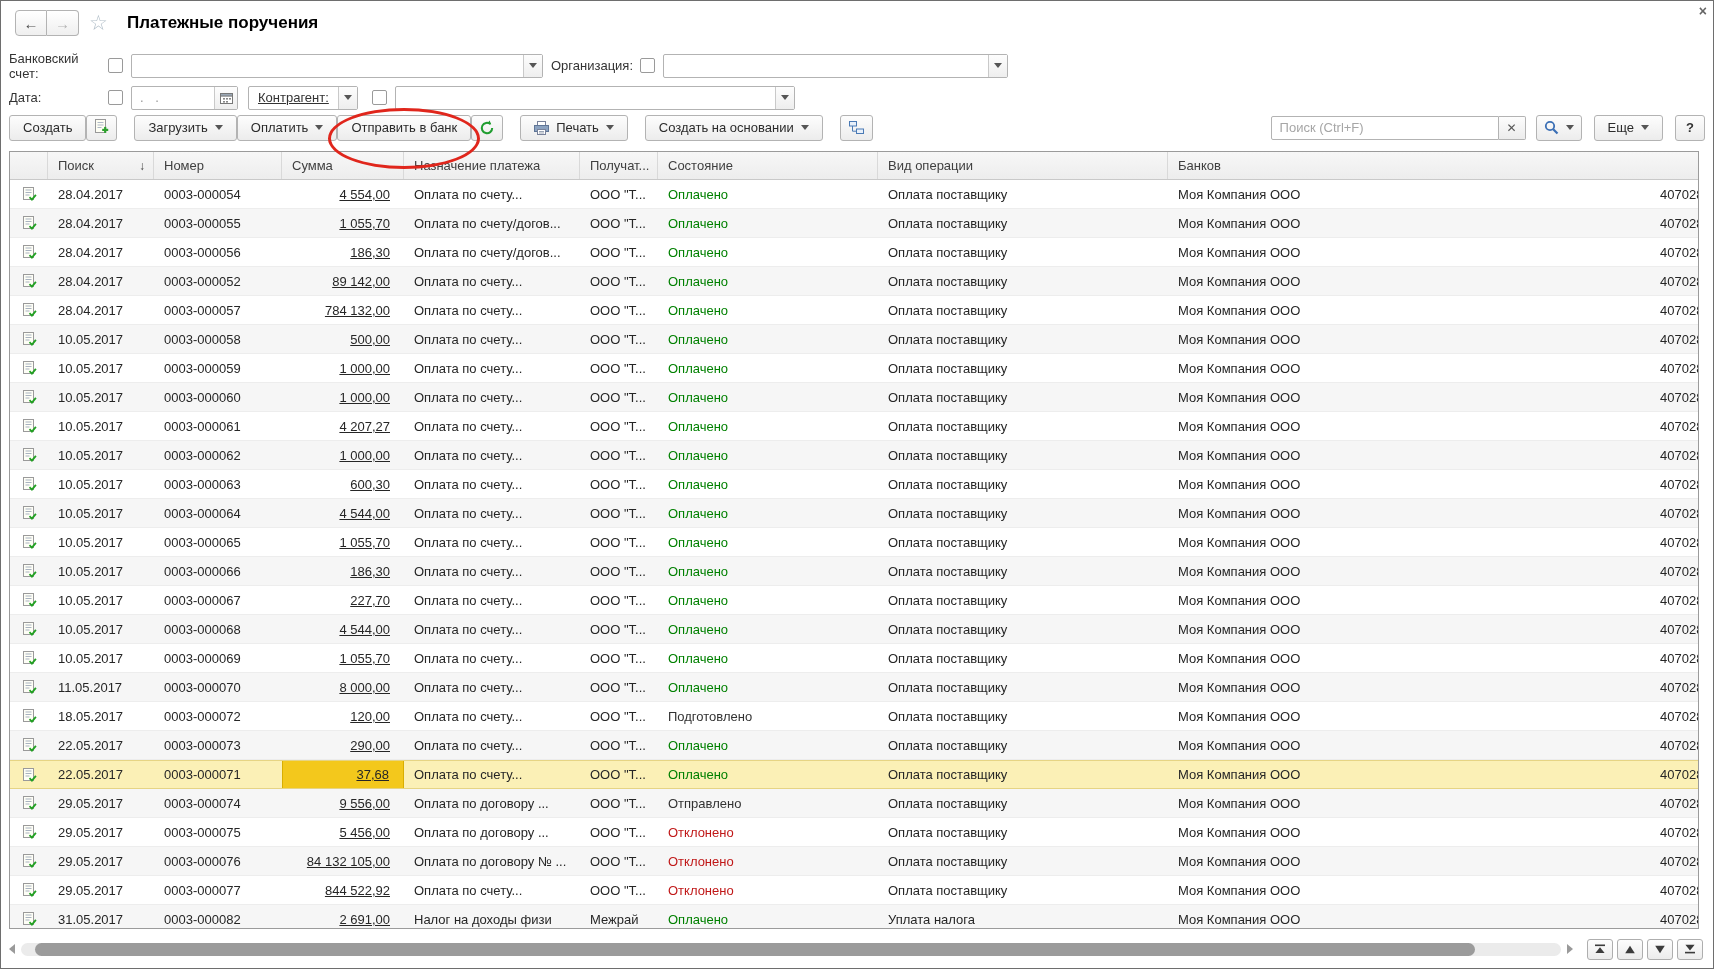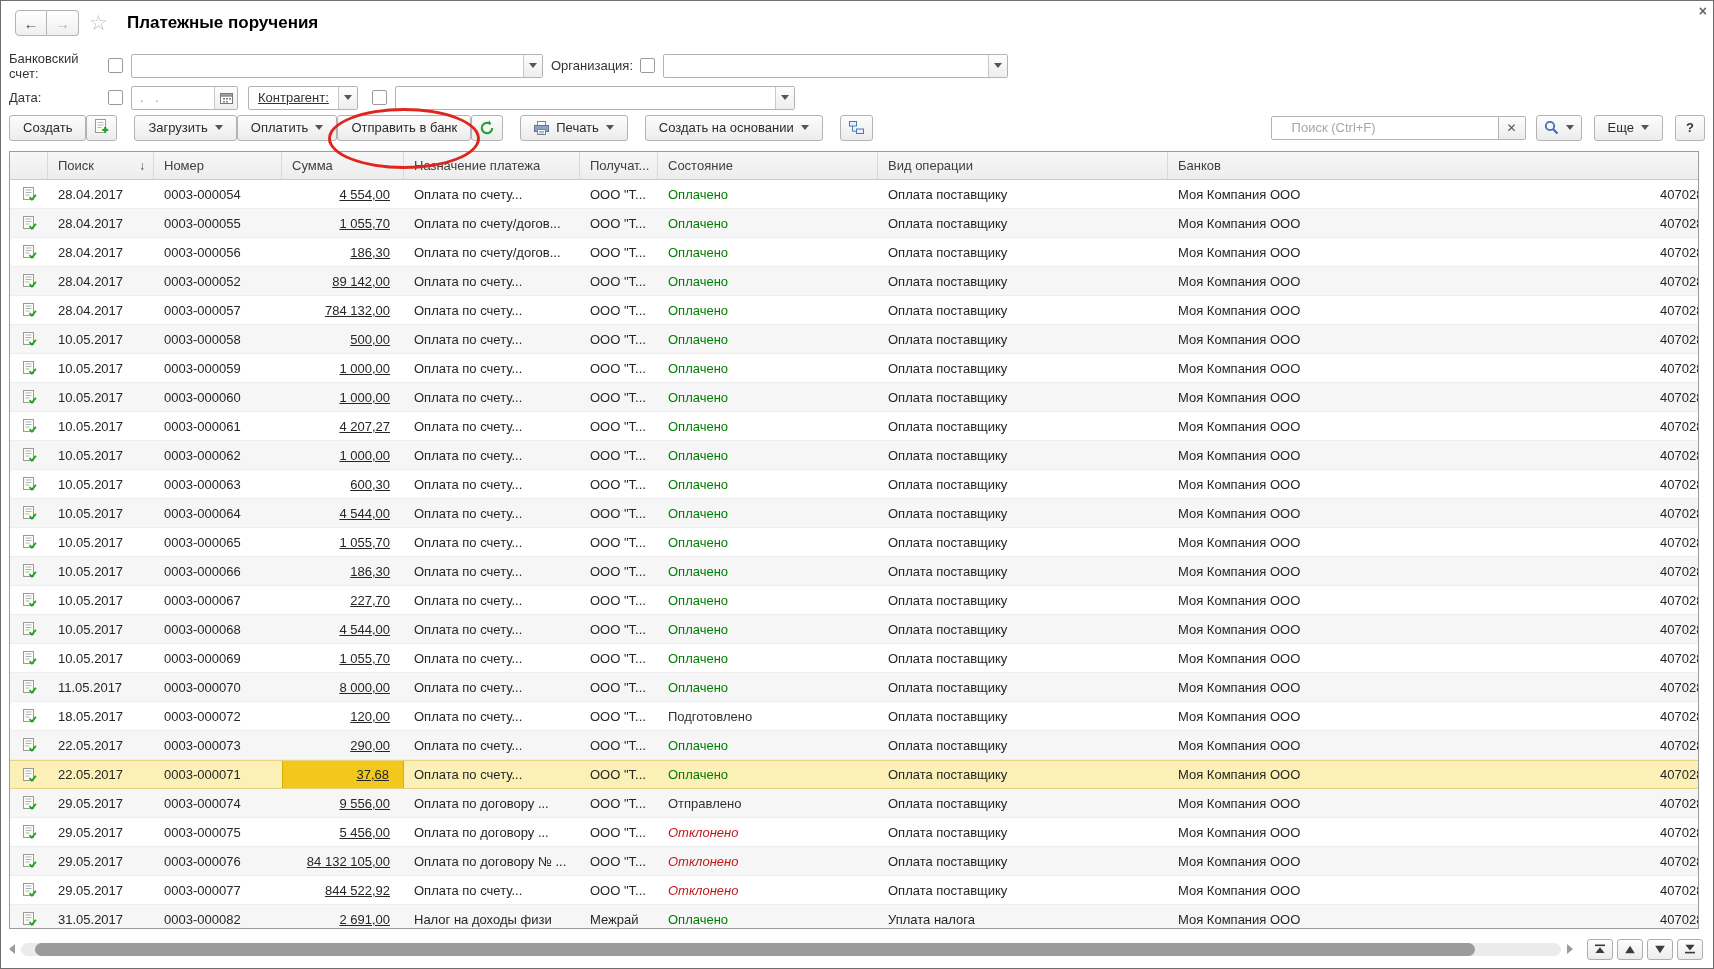--- a/index.html
+++ b/index.html
@@ -34,40 +34,40 @@
   
   .toolbar { position:absolute; left:8px; right:8px; top:113px; height:27px; display:flex; align-items:center; z-index:6; }
   .btn { height:26px; background:linear-gradient(#fdfdfd,#ececec); border:1px solid #b3b3b3; border-radius:3px; padding:0 13px; display:flex; align-items:center; gap:7px; color:#2b2b2b; cursor:pointer; white-space:nowrap;text-align:center; }
   .btn + .btn, .btn + .annot-wrap, .annot-wrap + .btn { }
   .gap16 { margin-left:17px !important; }
   .iconbtn { padding:0 7px; }
   .annot-wrap { position:relative; display:inline-block; }
   .red-ellipse { position:absolute; left:-9px; right:-9px; top:-7px; bottom:-28px; border:3px solid #e0261c; border-radius:50%; pointer-events:none; z-index:9; }
   .spacer { flex:1; }
   .searchwrap { display:flex; align-items:center; }
-  .searchwrap input { width:228px; height:24px; border:1px solid #b3b3b3; border-radius:2px 0 0 2px; padding:0 20px; font:inherit; color:#333; outline:none; }
+  .searchwrap input { width:228px; height:24px; border:1px solid #b3b3b3; border-radius:2px 0 0 2px; padding:0 8px; font:inherit; color:#333; outline:none; }
   .searchwrap input::placeholder { color:#a6a6a6; }
   .clearbtn { width:27px; height:24px; border:1px solid #b3b3b3; border-left:none; border-radius:0 2px 2px 0; background:linear-gradient(#fdfdfd,#ececec); color:#555; font-size:12px; cursor:pointer; display:flex; align-items:center; justify-content:center; }
   .qbtn { margin-left:10px; } .morebtn { margin-left:12px; } .helpbtn { margin-left:12px; padding:0 10px; font-weight:bold; color:#333; }
 
   
   .table { position:absolute; left:8px; top:150px; width:1690px; border:1px solid #9b9b9b; background:#fff; }
   .grid { display:grid; grid-template-columns:38px 106px 128px 122px 176px 78px 220px 290px 482px 1fr; }
   .thead { height:28px; background:linear-gradient(#f7f7f7,#ededed); border-bottom:1px solid #c9c9c9; color:#3f3f3f; }
   .th { display:flex; align-items:center; padding-left:10px; border-right:1px solid #d9d9d9; overflow:hidden; white-space:nowrap; }
   .th:last-child { border-right:none; }
   .th.sortable { justify-content:space-between; padding-right:8px; }
   .sortarr { font-size:12px; color:#444; }
   .tbody { height:748px; overflow:hidden; }
   .trow { height:29px; border-bottom:1px solid #ededed; cursor:pointer; background:#fff; }
   .trow:nth-child(even) { background:#f6f6f6; }
   .td { display:flex; align-items:center; padding-left:10px; overflow:hidden; white-space:nowrap; color:#262626; }
   .td.icon { justify-content:center; padding-left:0; }
   .td.num { justify-content:flex-end; padding-right:14px; padding-left:0;text-decoration:underline; }
-  .st-green { color:#008000; } .st-red { color:#c01818;font-style:italic; } .st-default { color:#333; }
+  .st-green { color:#008000; } .st-red { color:#c01818; } .st-default { color:#333; }
   .trow.selected { background:#fbf0b6 !important; border-top:1px solid #e6d484; border-bottom:1px solid #e6d484; }
   .trow.selected .td.num { background:#f3c81c; border-left:1px solid #d9ae00; border-right:1px solid #d9ae00; }
 
   
   .hscroll { position:absolute; left:8px; width:1690px; top:938px; height:20px; display:flex; align-items:center; }
   .sarr { width:0; height:0; flex:none; }
   .sarr.left { border-top:5px solid transparent; border-bottom:5px solid transparent; border-right:6px solid #9a9a9a; margin-right:6px; }
   .sarr.right { border-top:5px solid transparent; border-bottom:5px solid transparent; border-left:6px solid #9a9a9a; margin-left:6px; }
   .strack { flex:none; width:1540px; height:13px; background:#ebebeb; border-radius:7px; position:relative; }
   .sthumb { position:absolute; left:14px; top:0; height:13px; width:1440px; background:#9b9b9b; border-radius:7px; cursor:grab; }

